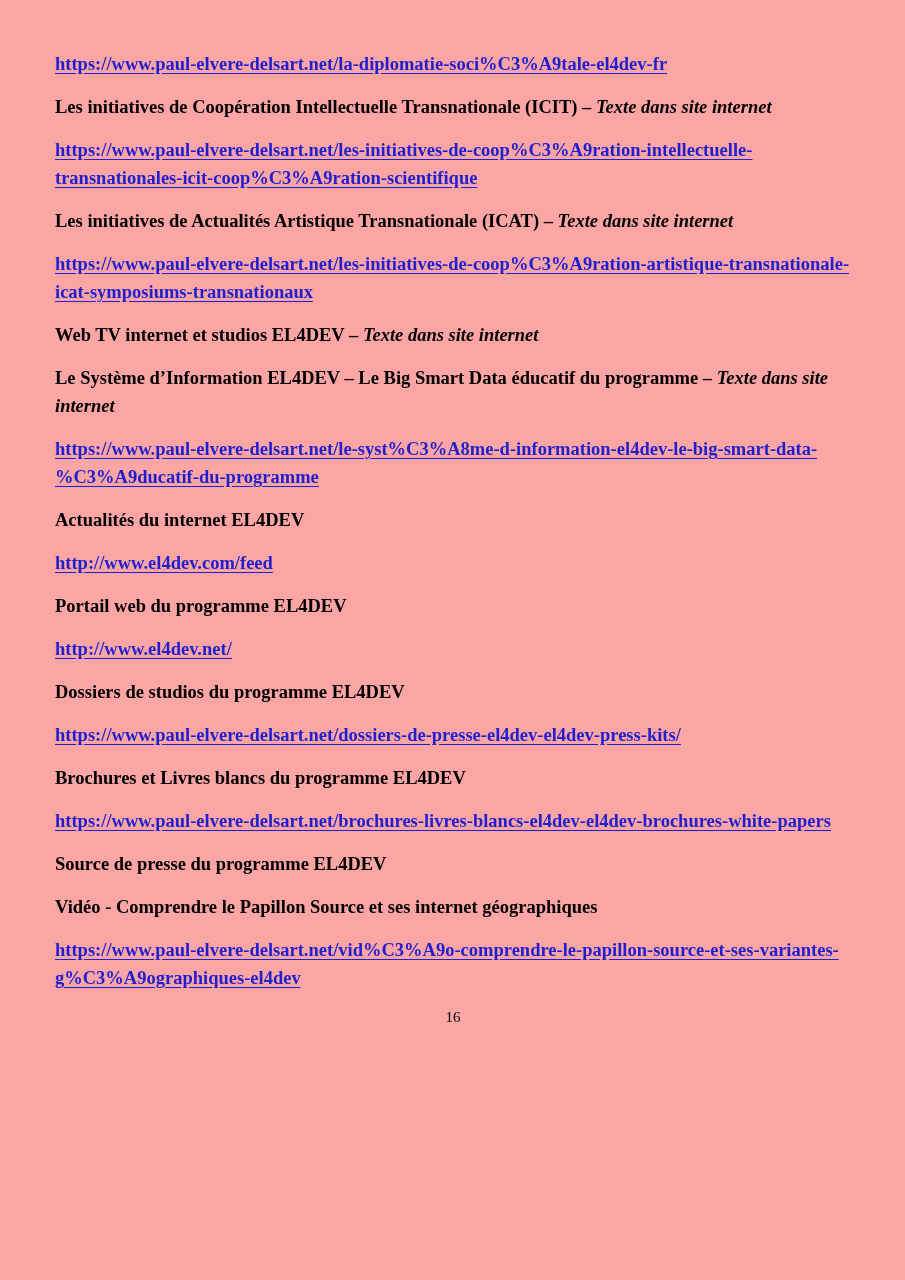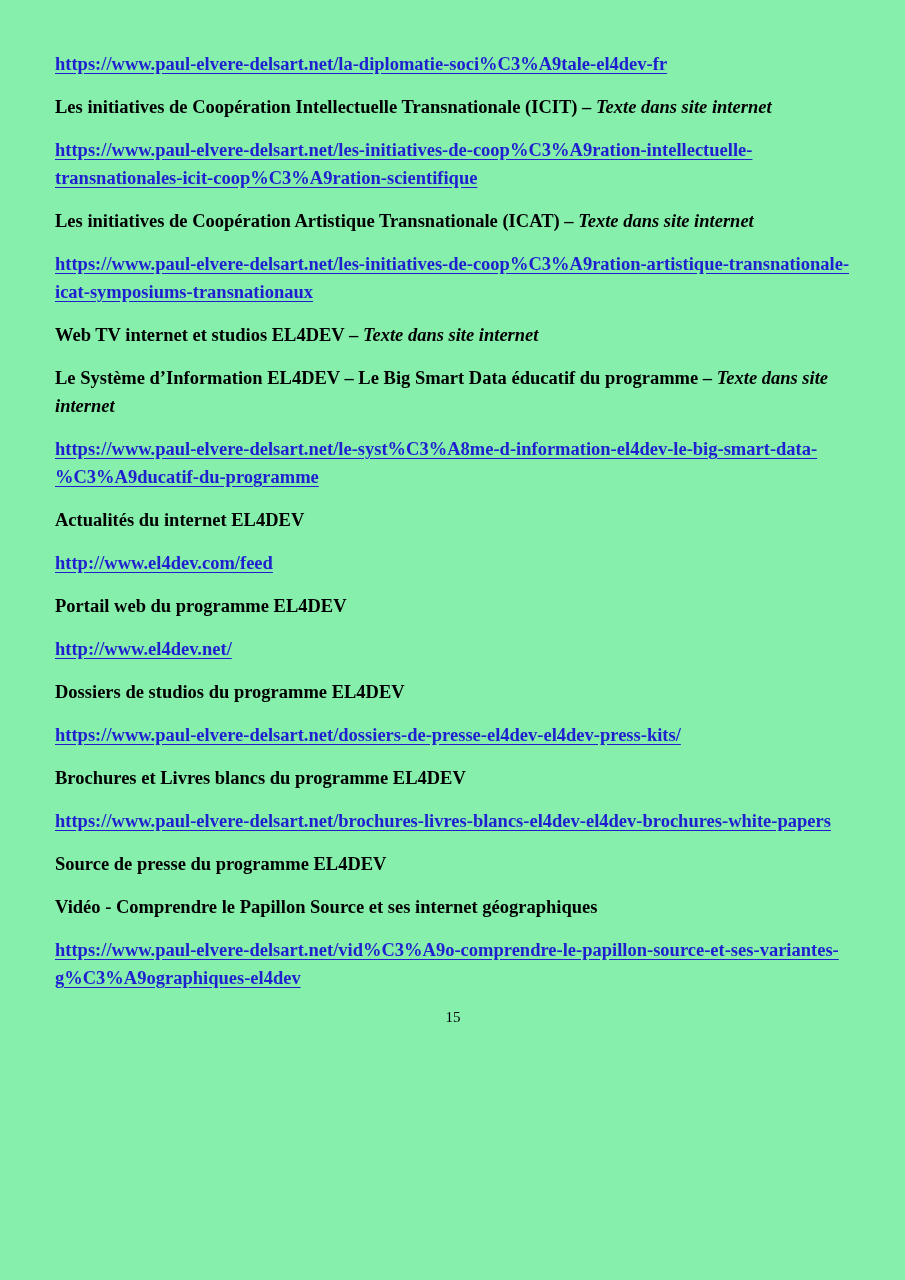--- a/index.html
+++ b/index.html
@@ -6,21 +6,21 @@
     margin: 0;
     padding: 0;
     background: #ffffff;
   }
   .page {
     position: relative;
     box-sizing: border-box;
     width: 905px;
     height: 1280px;
     margin: 0 auto;
-    background: #86efac;
+    background: #fca5a5;
     font-family: "Liberation Serif", "DejaVu Serif", serif;
     color: #000000;
     overflow: hidden;
     padding: 50px 54px 0 55px;
   }
   .content p {
     margin: 0 0 15px 0;
     font-size: 18.5px;
     line-height: 28px;
     overflow-wrap: break-word;
@@ -49,33 +49,33 @@
   }
 </style>
 </head>
 <body>
 
 <main class="page">
   <section class="content" id="content">
       <p class="linkline"><a>https://www.paul-elvere-delsart.net/la-diplomatie-soci%C3%A9tale-el4dev-fr</a></p>
       <p class="heading"><span>Les initiatives de Coopération Intellectuelle Transnationale (ICIT) – </span><em>Texte dans site internet</em></p>
       <p class="linkline"><a>https://www.paul-elvere-delsart.net/les-initiatives-de-coop%C3%A9ration-intellectuelle-transnationales-icit-coop%C3%A9ration-scientifique</a></p>
-      <p class="heading"><span>Les initiatives de Coopération Artistique Transnationale (ICAT) – </span><em>Texte dans site internet</em></p>
+      <p class="heading"><span>Les initiatives de Actualités Artistique Transnationale (ICAT) – </span><em>Texte dans site internet</em></p>
       <p class="linkline"><a>https://www.paul-elvere-delsart.net/les-initiatives-de-coop%C3%A9ration-artistique-transnationale-icat-symposiums-transnationaux</a></p>
       <p class="heading"><span>Web TV internet et studios EL4DEV – </span><em>Texte dans site internet</em></p>
       <p class="heading"><span>Le Système d’Information EL4DEV – Le Big Smart Data éducatif du programme – </span><em>Texte dans site internet</em></p>
       <p class="linkline"><a>https://www.paul-elvere-delsart.net/le-syst%C3%A8me-d-information-el4dev-le-big-smart-data-%C3%A9ducatif-du-programme</a></p>
       <p class="heading"><span>Actualités du internet EL4DEV</span></p>
       <p class="linkline"><a>http://www.el4dev.com/feed</a></p>
       <p class="heading"><span>Portail web du programme EL4DEV</span></p>
       <p class="linkline"><a>http://www.el4dev.net/</a></p>
       <p class="heading"><span>Dossiers de studios du programme EL4DEV</span></p>
       <p class="linkline"><a>https://www.paul-elvere-delsart.net/dossiers-de-presse-el4dev-el4dev-press-kits/</a></p>
       <p class="heading"><span>Brochures et Livres blancs du programme EL4DEV</span></p>
       <p class="linkline"><a>https://www.paul-elvere-delsart.net/brochures-livres-blancs-el4dev-el4dev-brochures-white-papers</a></p>
       <p class="heading"><span>Source de presse du programme EL4DEV</span></p>
       <p class="heading"><span>Vidéo - Comprendre le Papillon Source et ses internet géographiques</span></p>
       <p class="linkline"><a>https://www.paul-elvere-delsart.net/vid%C3%A9o-comprendre-le-papillon-source-et-ses-variantes-g%C3%A9ographiques-el4dev</a></p>
     </section>
   <footer class="footer">
-    <span>15</span>
+    <span>16</span>
   </footer>
 </main>
 
 </body></html>

